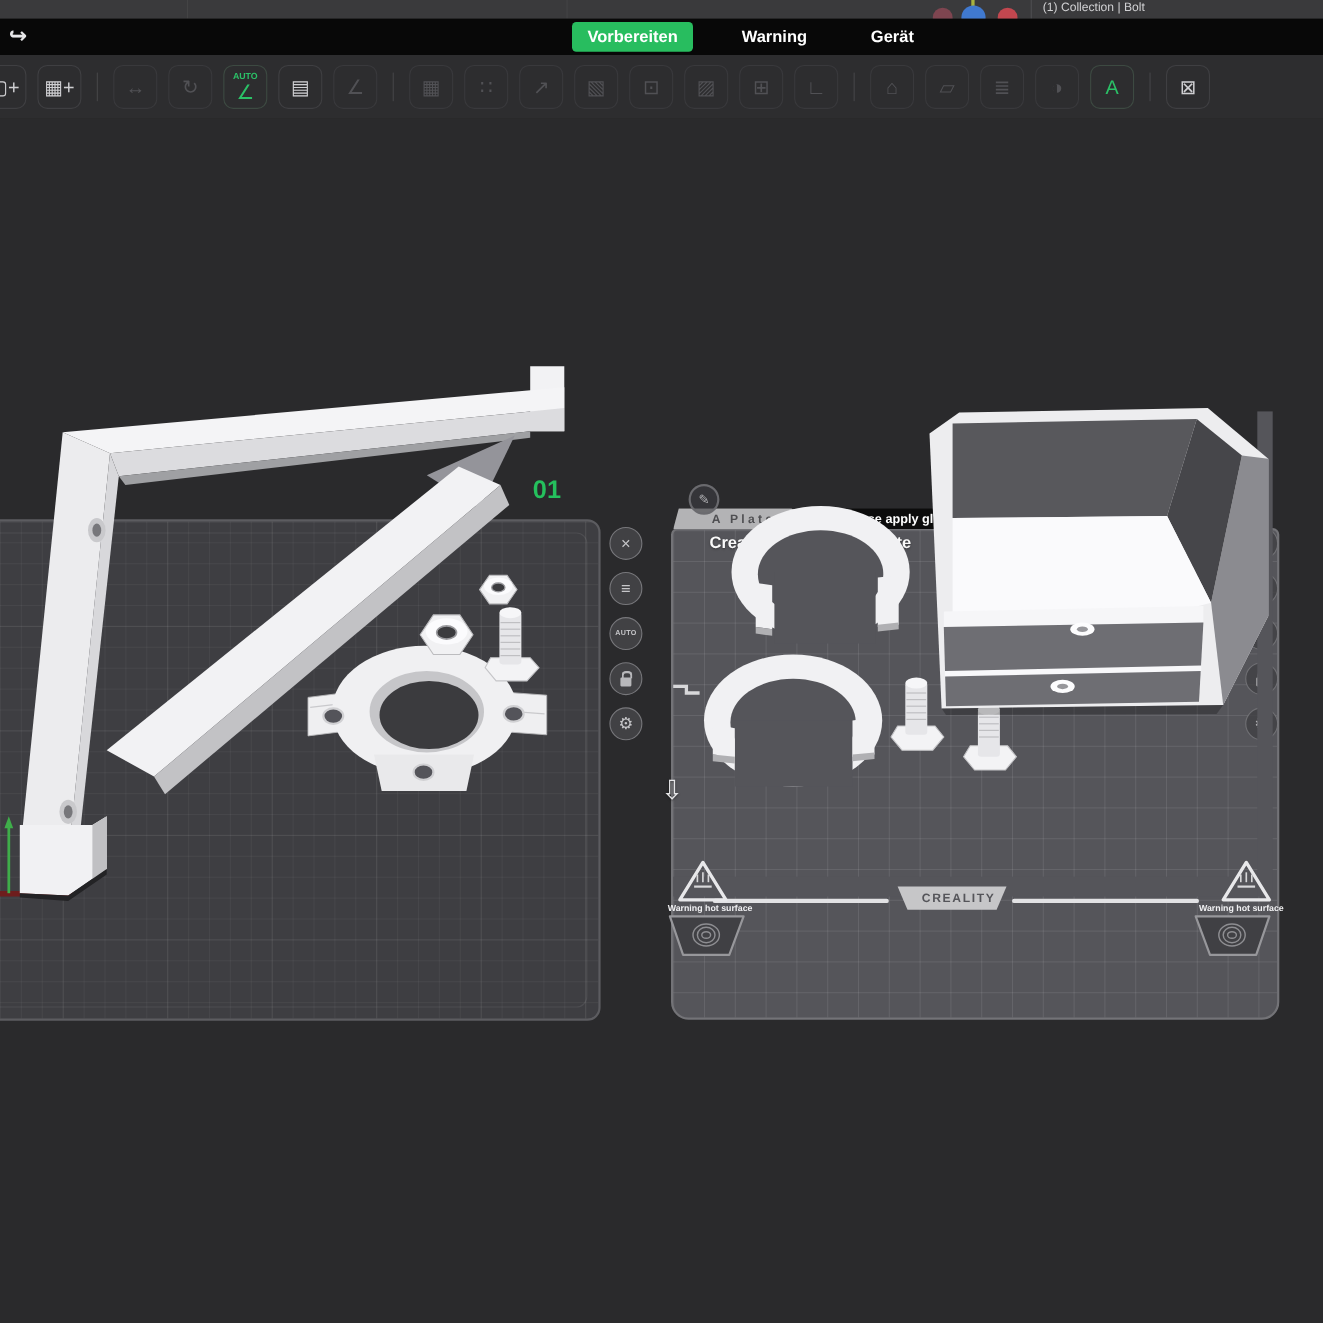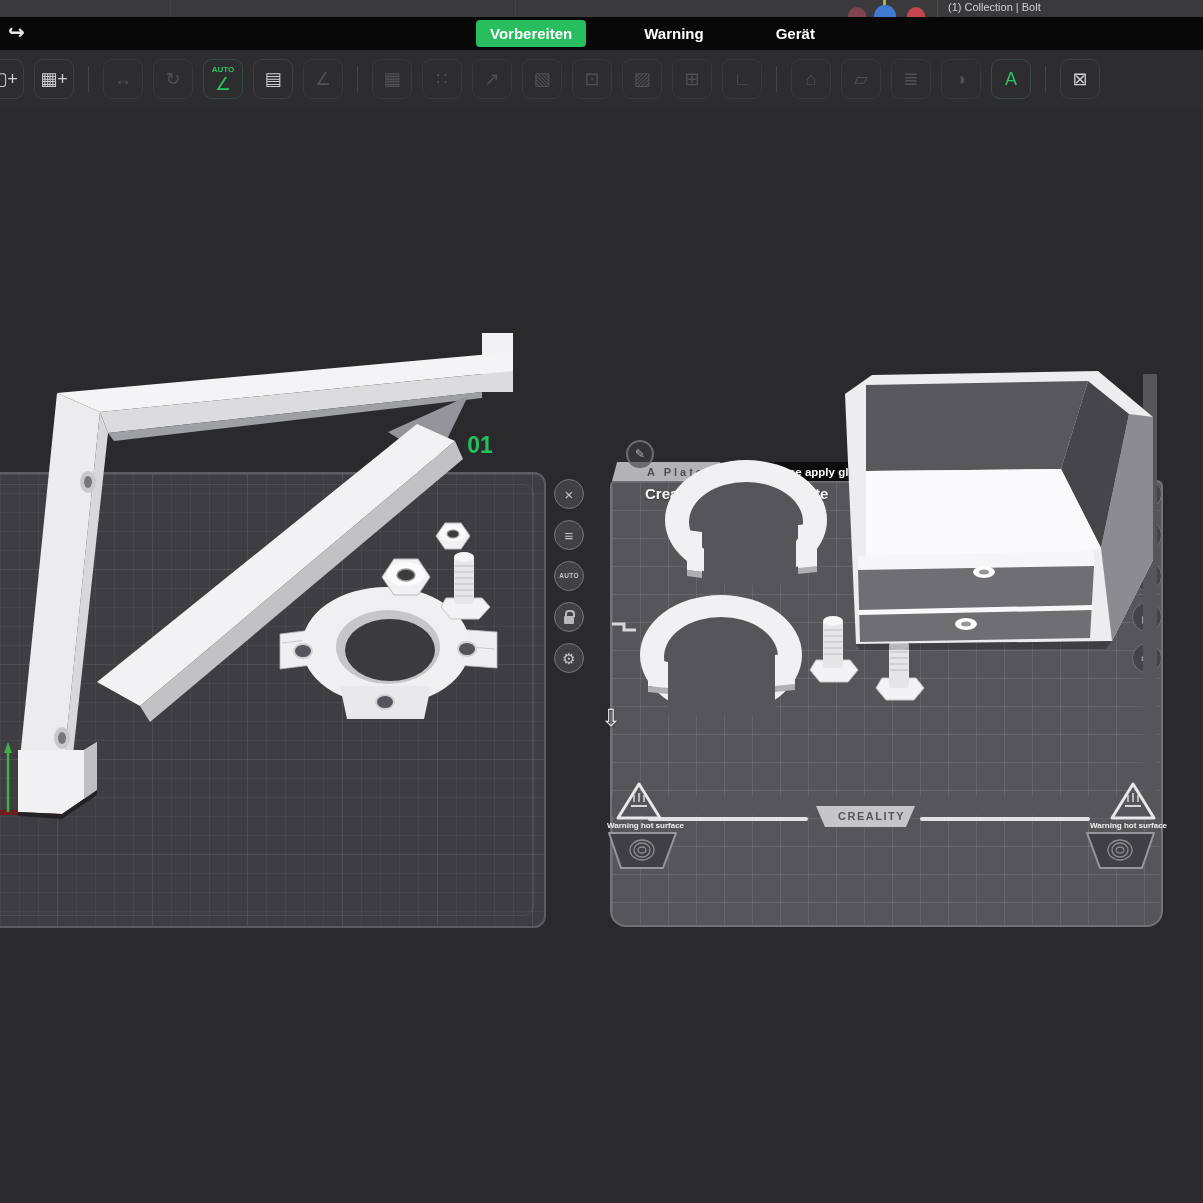--- a/index.html
+++ b/index.html
@@ -10,21 +10,21 @@
   
   #top-sliver{left:0;top:0;width:1203px;height:17px;background:#3a3a3c;overflow:hidden;padding-left:30px;}
   .sliver-line{top:0;width:1px;height:17px;background:rgba(255,255,255,.05);}
   .gizmo-ball{border-radius:50%;}
   #sliver-divider{left:937px;top:0;width:1px;height:17px;background:#4e4e52;}
   #window-title{left:948px;top:1px;font-size:11px;color:#d0d0d2;white-space:nowrap;}
 
   
   #navbar{left:0;top:17px;width:1203px;height:33px;background:#080808;}
   #back-arrow{left:8px;top:3px;color:#e8e8ea;font-size:20px;font-weight:bold;cursor:pointer;}
-  #tabs{left:476px;top:2px;display:flex;gap:44px;align-items:center;height:29px;}
+  #tabs{left:520px;top:2px;display:flex;gap:30px;align-items:center;height:29px;}
   .tab{color:#ffffff;font-size:15px;font-weight:bold;padding:5px 14px;border-radius:4px;cursor:pointer;white-space:nowrap;}
   .tab.active{background:#28bd5f;}
 
   
   #toolbar{left:0;top:50px;width:1203px;height:58px;background:#2d2d2f;border-bottom:1px solid #202022;
     display:flex;align-items:center;gap:10px;overflow:hidden;}
   .tool{width:38px;height:38px;min-width:38px;border:1.5px solid #3f3f42;border-radius:9px;
     display:flex;flex-direction:column;align-items:center;justify-content:center;cursor:pointer;position:relative;}
   .tool:first-child{margin-left:-16px;}
   .tool .tglyph{font-size:18px;line-height:1;}
@@ -59,21 +59,21 @@
   .ptab{top:354px;height:19px;background:#b3b3b5;display:flex;align-items:center;justify-content:center;
     color:#4f4f52;font-weight:bold;font-size:11px;letter-spacing:3px;}
   #ptab-left{left:612px;width:128px;clip-path:polygon(0 100%,4% 0,84% 0,100% 100%);}
   #ptab-right{left:968px;width:146px;clip-path:polygon(0 100%,16% 0,97% 0,100% 100%);}
   #glue-band{left:742px;top:354px;width:226px;height:19px;background:#0c0c0c;display:flex;align-items:center;
     justify-content:center;gap:6px;color:#fff;font-weight:bold;font-size:11.5px;
     clip-path:polygon(3% 0,100% 0,97% 100%,0 100%);}
   #glue-band .pencil{font-size:11px;color:#e8e8ea;}
 
   #surface-label{left:645px;top:377px;color:#fafafa;font-weight:bold;font-size:15px;text-shadow:0 1px 2px rgba(0,0,0,.4);}
-  .plate-num{top:324px;width:60px;text-align:center;font-weight:bold;font-size:23px;color:#25c05d;}
+  .plate-num{top:324px;width:60px;text-align:right;font-weight:bold;font-size:23px;color:#25c05d;}
   #num1{left:450px;} #num2{left:1002px;}
 
   .pencil-btn{width:24px;height:24px;border:2px solid #6a6a6e;border-radius:50%;background:rgba(62,62,66,.6);
     color:#b5b5b8;font-size:12px;display:flex;align-items:center;justify-content:center;cursor:pointer;}
   #pencil1{left:63px;top:331px;} #pencil2{left:626px;top:332px;}
 
   
   .side-stack{display:flex;flex-direction:column;gap:11px;}
   #stack1{left:554px;top:371px;z-index:3;}
   #stack2{left:1132px;top:371px;z-index:3;opacity:.8;}

